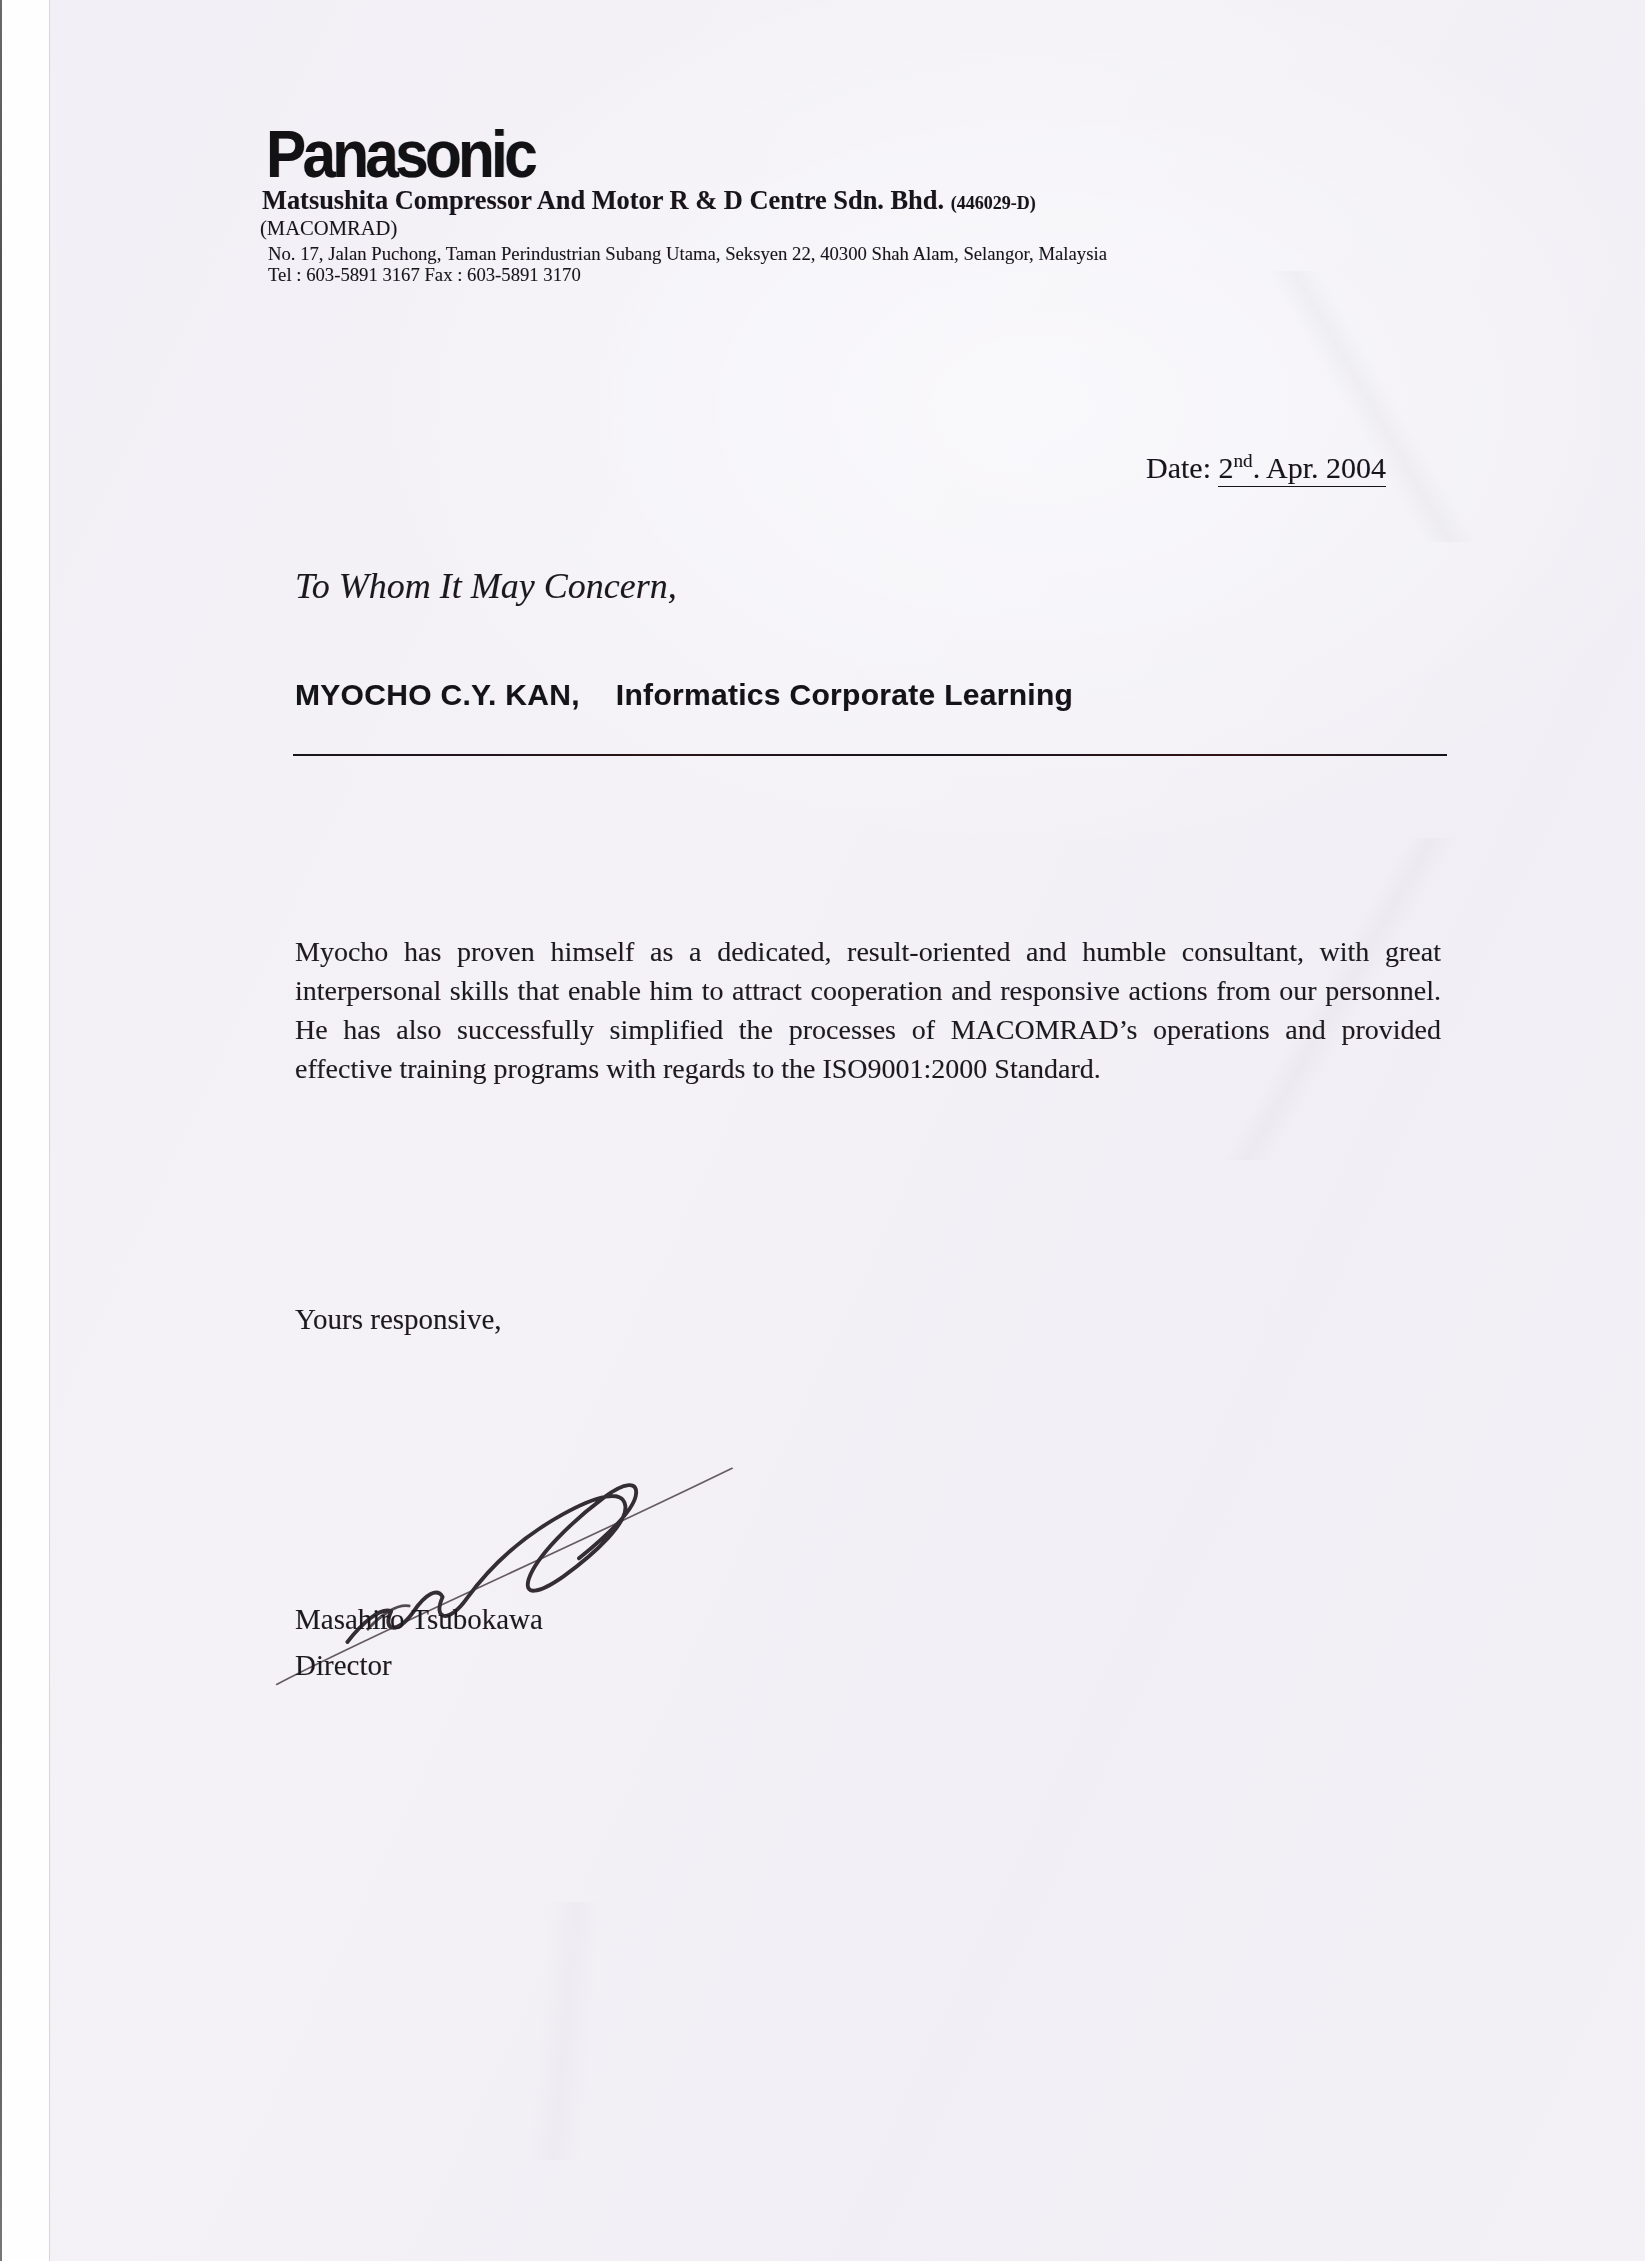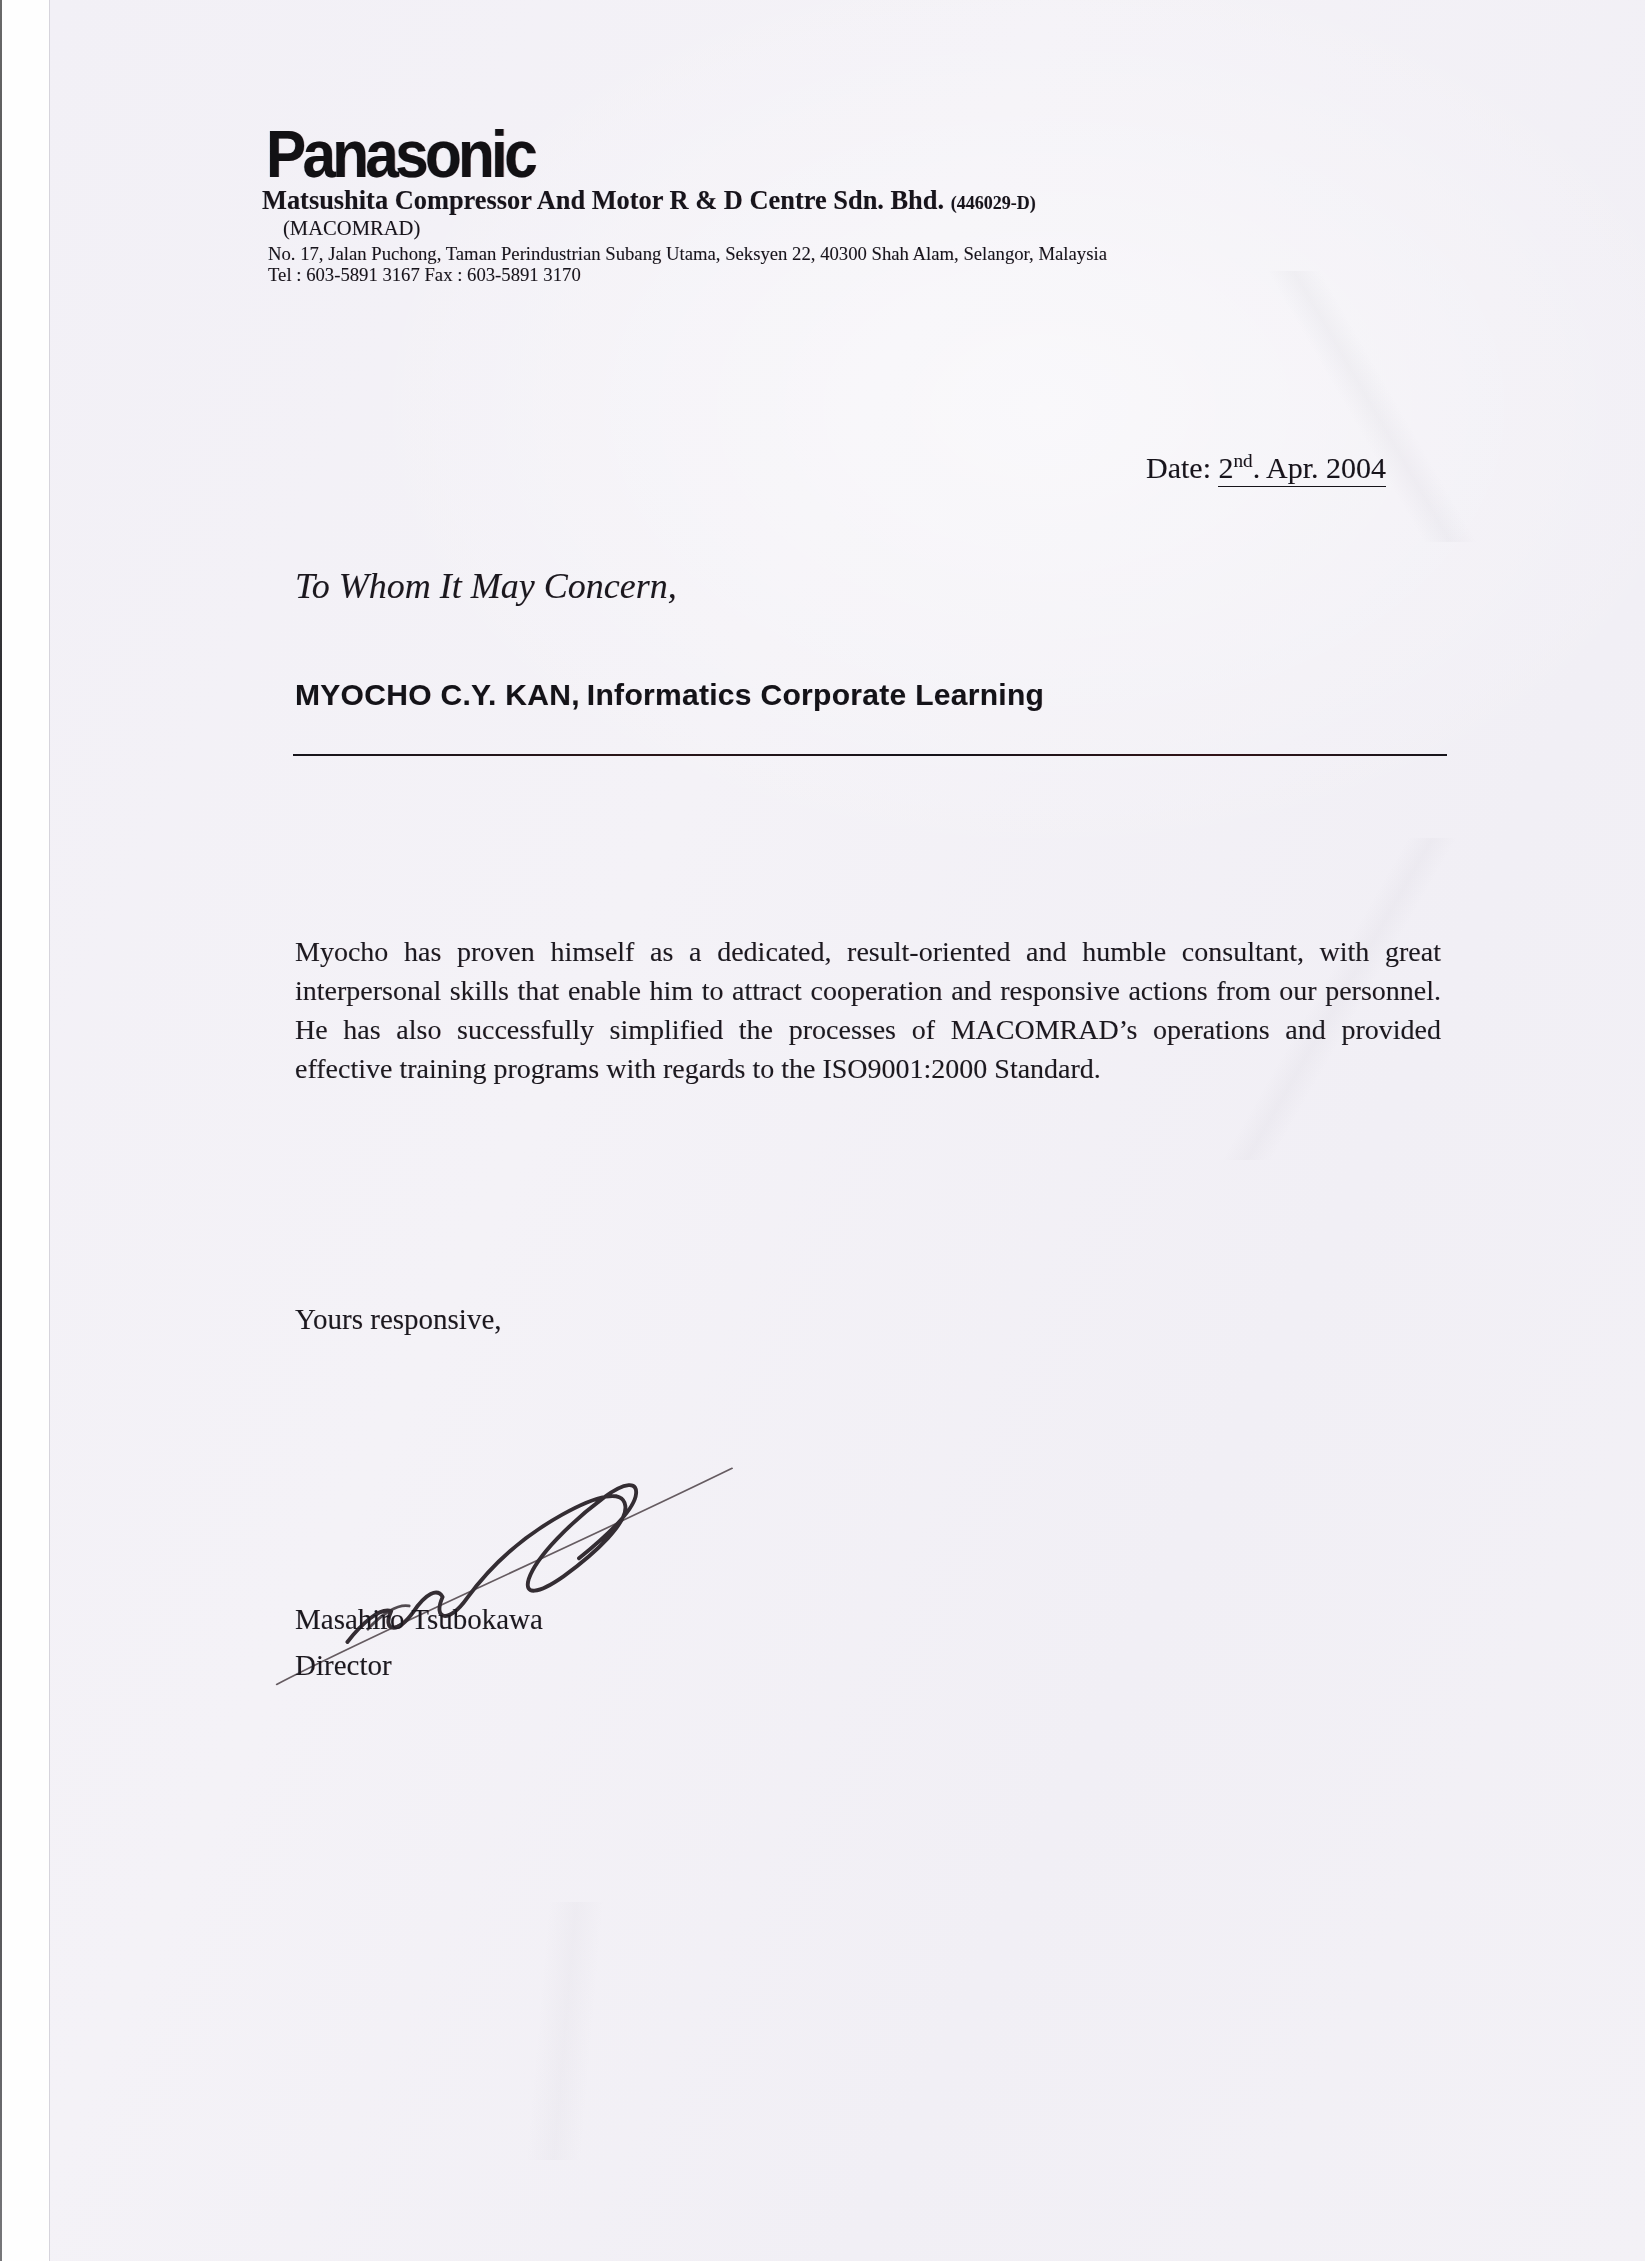--- a/index.html
+++ b/index.html
@@ -46,40 +46,40 @@
     font-weight: bold; font-size: 64px; line-height: 1;
     letter-spacing: -3.9px; color: #121114;
     transform: scaleX(0.94) scaleY(1.04); transform-origin: left top;
     text-shadow: 0.6px 0.3px 0 rgba(90,20,20,0.35), -0.6px -0.3px 0 rgba(20,80,110,0.25);
   }
   .company {
     position: absolute; left: 262px; top: 186px;
     font-size: 26.4px; line-height: 1.1; color: #17141b; white-space: nowrap; font-weight: bold;
   }
   .company .reg { font-size: 18px; }
-  .macomrad { position: absolute; left: 283px; top: 217px; font-size: 20.6px; color: #17141b; }
+  .macomrad { position: absolute; left: 260px; top: 217px; font-size: 20.6px; color: #17141b; }
   .address  { position: absolute; left: 268px; top: 243px; font-size: 18.7px; color: #17141b; white-space: nowrap; }
   .telfax   { position: absolute; left: 268px; top: 264px; font-size: 18.7px; color: #17141b; white-space: nowrap; }
 
   
   .date-line { position: absolute; left: 1146px; top: 451px; font-size: 30px; color: #17141b; white-space: nowrap; }
   .date-line .du { border-bottom: 1.9px solid #16141a; padding-bottom: 1.9px; }
   .date-line sup { font-size: 0.64em; line-height: 0; }
 
   .salutation {
     position: absolute; left: 295px; top: 565px;
     font-style: italic; font-size: 36px; color: #1b181e; white-space: nowrap;
   }
 
   .subject {
     position: absolute; left: 295px; top: 678px;
     font-family: "Liberation Sans", sans-serif; font-weight: bold;
     font-size: 30px; color: #141318; white-space: nowrap; letter-spacing: 0.3px;
   }
-  .subject .subj-org { margin-left: 7px; }
+  .subject .subj-org { margin-left: 36px; }
 
   .rule { position: absolute; left: 293px; top: 754px; width: 1154px; height: 1.9px;
     background: linear-gradient(90deg, #17151b 0%, #2a1518 30%, #141319 55%, #311317 80%, #17151b 100%); }
 
   
   .body {
     position: absolute; left: 295px; width: 1146px; margin: 0;
     font-size: 28px; line-height: 39px; text-align: justify; color: #1c191f;
   }
   .p1 { top: 828px; }

